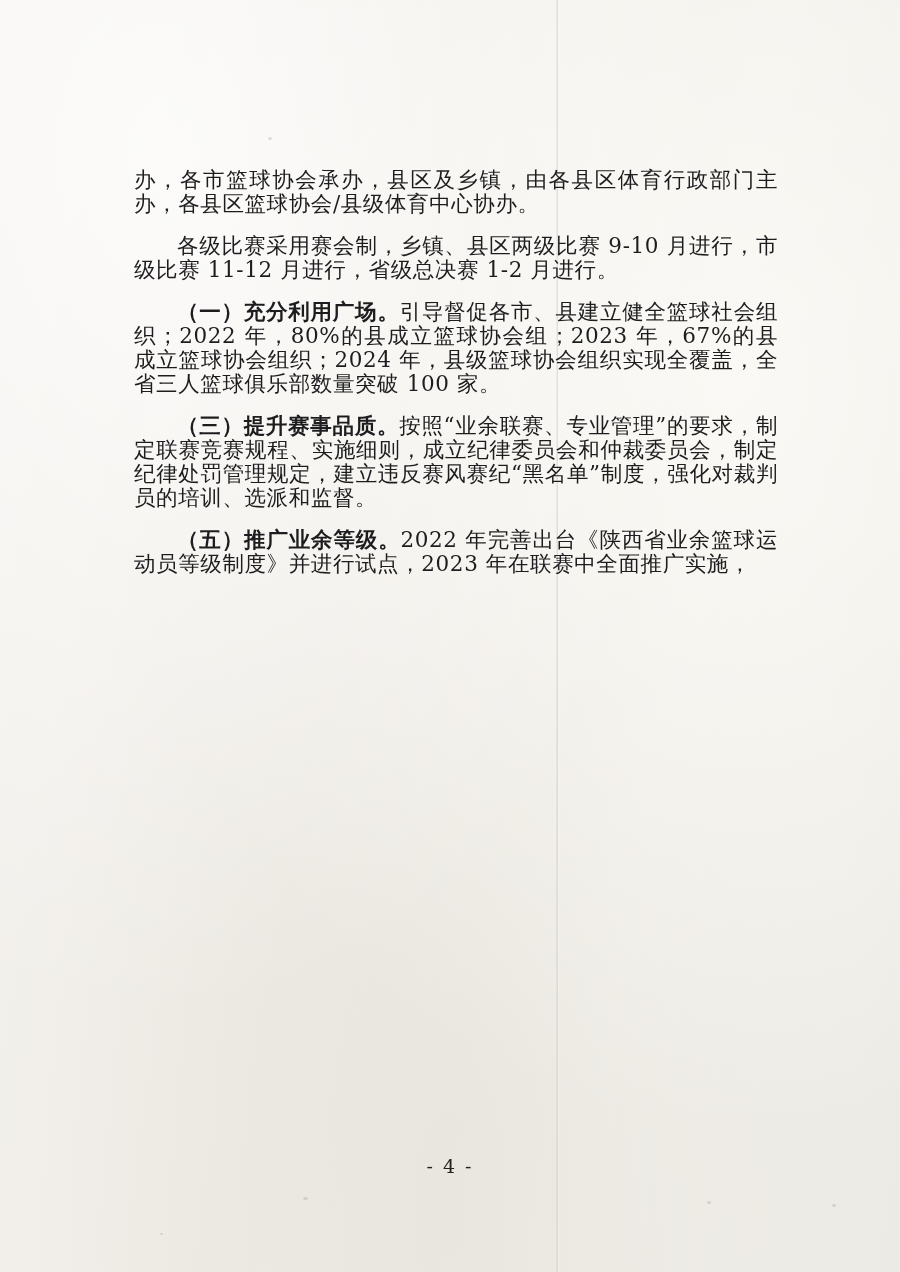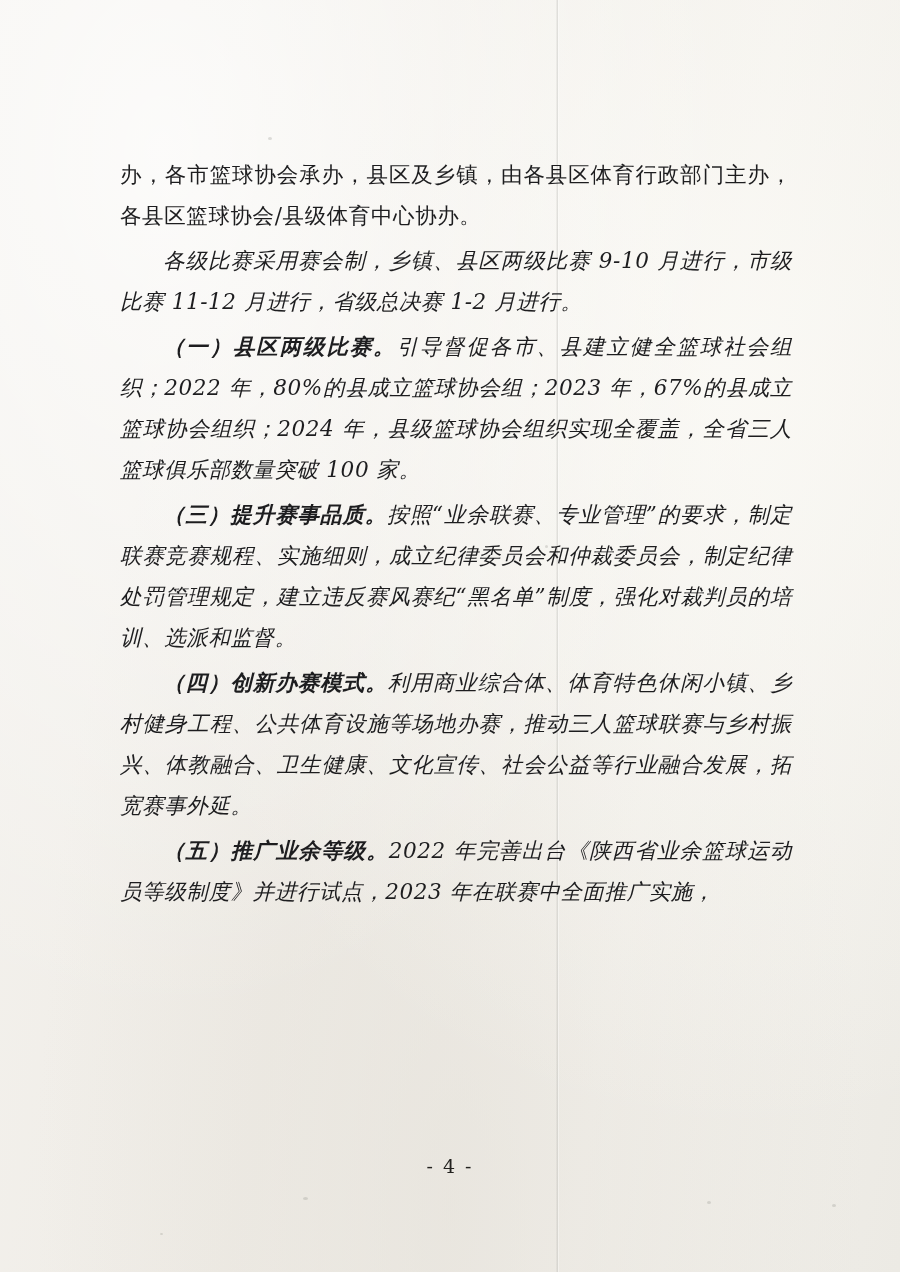--- a/index.html
+++ b/index.html
@@ -37,32 +37,31 @@
     background: rgba(150,148,142,0.30);
     border-radius: 50%;
   }
   .content {
     position: absolute;
     left: 116px;
     top: 150px;
     width: 680px;
   }
   p {
-    margin: 4px;
+    margin: 18px;
     font-size: 21.5px;
-    line-height: 41px;
+    line-height: 24px;
     color: #1d1d1f;
     text-align: justify;
     text-justify: inter-ideograph;
     letter-spacing: 0.6px;
     font-family: "DejaVu Serif", "Liberation Serif", serif;
   }
   p.indent {
     text-indent: 2em;
-    font-style: italic;
   }
   .heading {
     font-weight: bold;
     letter-spacing: 1.2px;
   }
   .lead {
     font-weight: bold;
   }
   .page-num {
     position: absolute;
@@ -85,19 +84,18 @@
 <div class="speck" style="left:268px; top:137px; width:4px; height:3px;"></div>
 <div class="speck" style="left:545px; top:545px; width:3px; height:3px;"></div>
 <div class="speck" style="left:303px; top:1197px; width:5px; height:3px;"></div>
 <div class="speck" style="left:707px; top:1201px; width:4px; height:3px;"></div>
 <div class="speck" style="left:832px; top:1204px; width:4px; height:3px;"></div>
 <div class="speck" style="left:160px; top:1233px; width:3px; height:2px;"></div>
 
 <div class="content">
   <p>办，各市篮球协会承办，县区及乡镇，由各县区体育行政部门主办，各县区篮球协会/县级体育中心协办。</p>
   <p class="indent">各级比赛采用赛会制，乡镇、县区两级比赛 9-10 月进行，市级比赛 11-12 月进行，省级总决赛 1-2 月进行。</p>
-  <p class="indent"><span class="lead">（一）县区两级比赛。</span><span>引导督促各市、县建立健全篮球社会组织；2022 年，80%的县成立篮球协会组；2023 年，67%的县成立篮球协会组织；2024 年，县级篮球协会组织实现全覆盖，全省三人篮球俱乐部数量突破 100 家。</span></p>
+  <p class="indent"><span class="lead">（一）充分利用广场。</span><span>引导督促各市、县建立健全篮球社会组织；2022 年，80%的县成立篮球协会组；2023 年，67%的县成立篮球协会组织；2024 年，县级篮球协会组织实现全覆盖，全省三人篮球俱乐部数量突破 100 家。</span></p>
   <p class="indent"><span class="lead">（三）提升赛事品质。</span><span>按照“业余联赛、专业管理”的要求，制定联赛竞赛规程、实施细则，成立纪律委员会和仲裁委员会，制定纪律处罚管理规定，建立违反赛风赛纪“黑名单”制度，强化对裁判员的培训、选派和监督。</span></p>
-  <p class="indent"><span class="lead">（四）创新办赛模式。</span><span>利用商业综合体、体育特色休闲小镇、乡村健身工程、公共体育设施等场地办赛，推动三人篮球联赛与乡村振兴、体教融合、卫生健康、文化宣传、社会公益等行业融合发展，拓宽赛事外延。</span></p>
   <p class="indent"><span class="lead">（五）推广业余等级。</span><span>2022 年完善出台《陕西省业余篮球运动员等级制度》并进行试点，2023 年在联赛中全面推广实施，</span></p>
 </div>
 
 <div class="page-num">- 4 -</div>
 
 </body></html>

